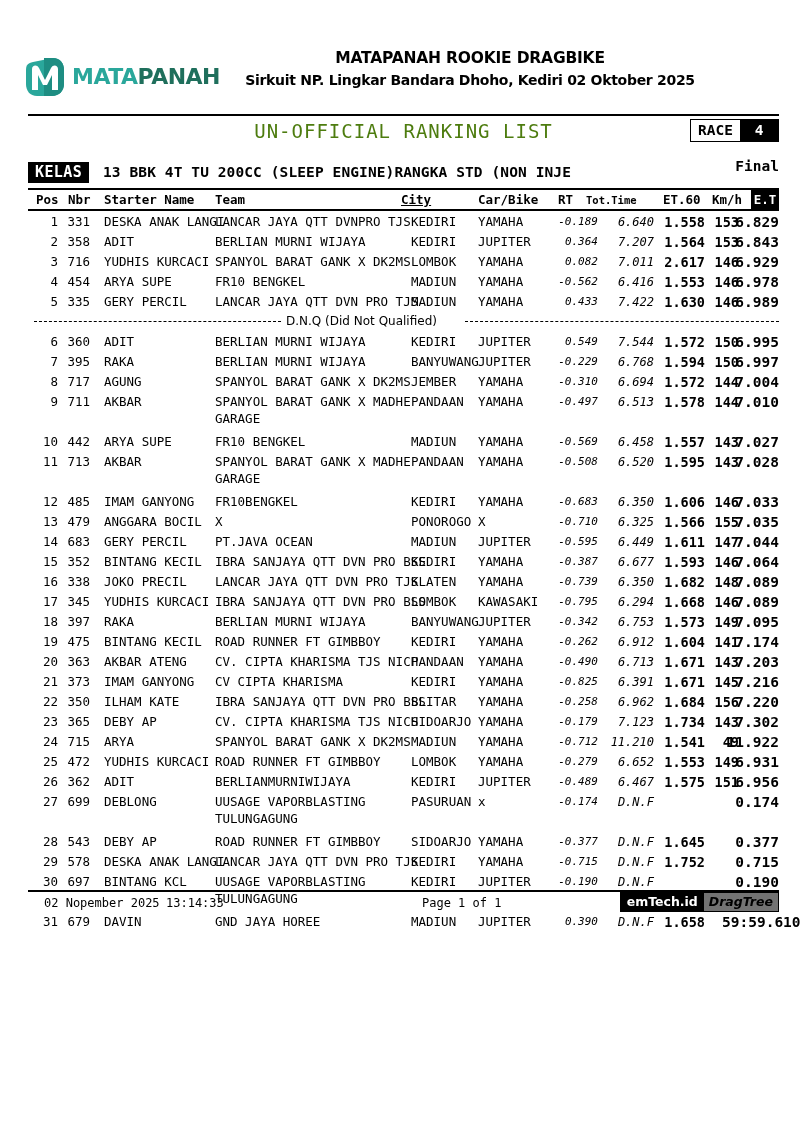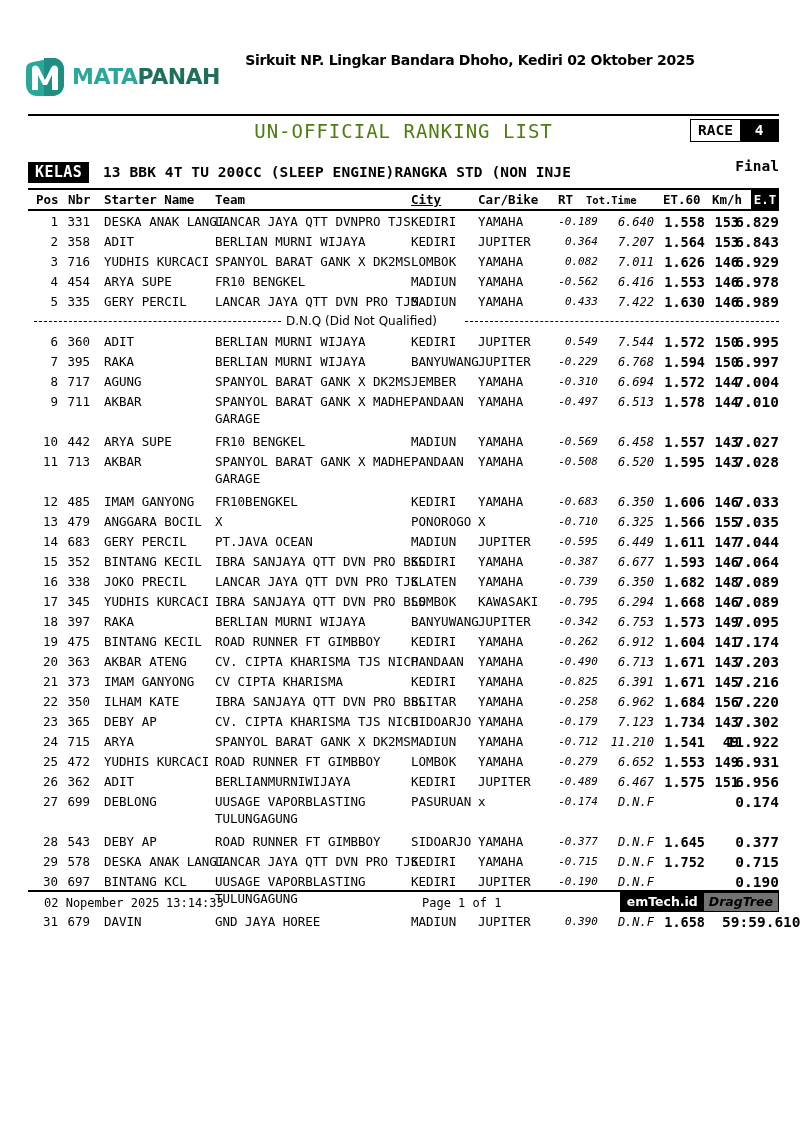--- a/index.html
+++ b/index.html
@@ -286,20 +286,21 @@
           <path d="M31 4 C38 4 42 9 42 16 L42 30 C42 37 37 42 30 42 L22 42 L22 4 Z" fill="#1e8d82"></path>
           <path d="M10 36 L10 15 C10 11 15 10 17 14 L23 26 L29 14 C31 10 36 11 36 15 L36 36 L30 36 L30 21 L25 31 L21 31 L16 21 L16 36 Z" fill="#ffffff"></path>
         </svg>
       </span>
       <span class="logo-text">
         <span class="t1">MATA</span><span class="t2">PANAH</span>
       </span>
     </div>
 
     <div class="title-block">
+      <div class="title-main">MATAPANAH ROOKIE DRAGBIKE</div>
       <div class="title-sub">Sirkuit NP. Lingkar Bandara Dhoho, Kediri 02 Oktober 2025</div>
     </div>
   </div>
 
   <div class="rule-top"></div>
 
   <div class="ranking-title">UN-OFFICIAL RANKING LIST</div>
 
   <div class="race-badge">
     <span class="lbl">RACE</span>
@@ -311,21 +312,21 @@
     <span class="kelas-text">13 BBK 4T TU 200CC (SLEEP ENGINE)RANGKA STD (NON INJE</span>
     <span class="final-label">Final</span>
   </div>
 
   <div class="tbl-rule" id="rule-head-top"></div>
   <div class="thead">
     <span class="th" style="left:8px;">Pos</span>
     <span class="th" style="left:40px;">Nbr</span>
     <span class="th" style="left:76px;">Starter Name</span>
     <span class="th" style="left:187px;">Team</span>
-    <span class="th" style="left:383px;text-decoration:underline;">City</span>
+    <span class="th" style="left:373px;text-decoration:underline;">City</span>
     <span class="th" style="left:450px;">Car/Bike</span>
     <span class="th" style="left:530px;">RT</span>
     <span class="th small" style="left:558px;top:1px;">Tot.Time</span>
     <span class="th" style="left:635px;">ET.60</span>
     <span class="th" style="left:684px;">Km/h</span>
     <span class="th et-head" style="left:723px;width:28px;">E.T</span>
   </div>
   <div class="tbl-rule" id="rule-head-bot"></div>
 
   <div class="rows" id="rows-container">
@@ -357,21 +358,21 @@
       </div>
       <div class="row" style="height: 20px;">
         <span class="cell c-pos">3</span>
         <span class="cell c-nbr">716</span>
         <span class="cell c-name">YUDHIS KURCACI</span>
         <span class="cell c-team">SPANYOL BARAT GANK X DK2MS</span>
         <span class="cell c-city">LOMBOK</span>
         <span class="cell c-bike">YAMAHA</span>
         <span class="cell c-rt">0.082</span>
         <span class="cell c-tot">7.011</span>
-        <span class="cell c-et60">1.626</span>
+        <span class="cell c-et60">2.617</span>
         <span class="cell c-kmh">146</span>
         <span class="cell c-et">6.929</span>
       </div>
       <div class="row" style="height: 20px;">
         <span class="cell c-pos">4</span>
         <span class="cell c-nbr">454</span>
         <span class="cell c-name">ARYA SUPE</span>
         <span class="cell c-team">FR10 BENGKEL</span>
         <span class="cell c-city">MADIUN</span>
         <span class="cell c-bike">YAMAHA</span>

